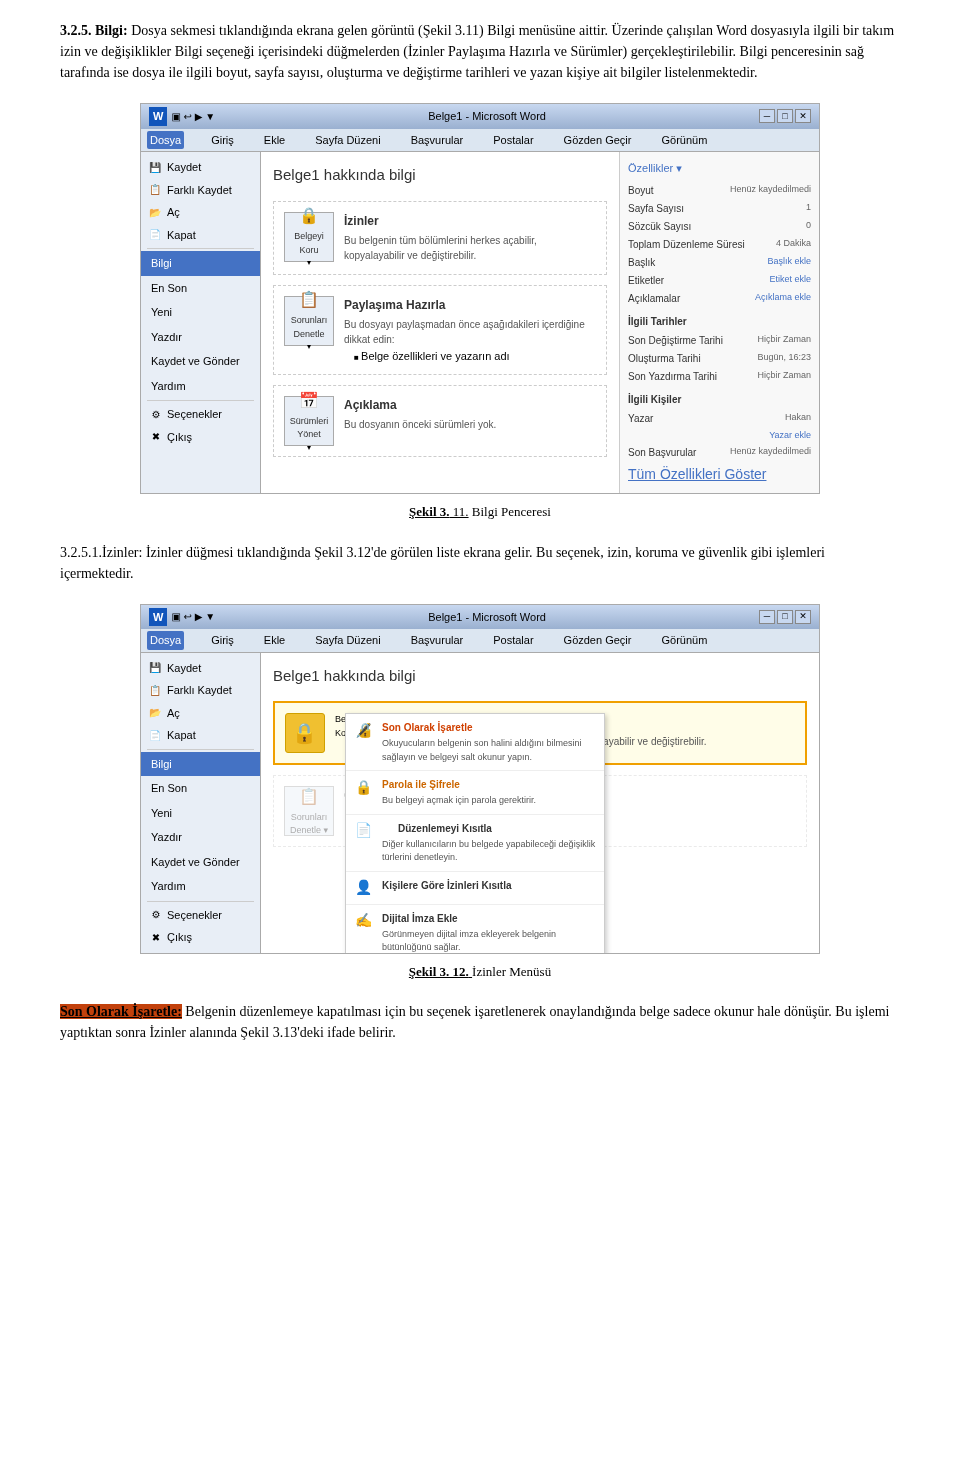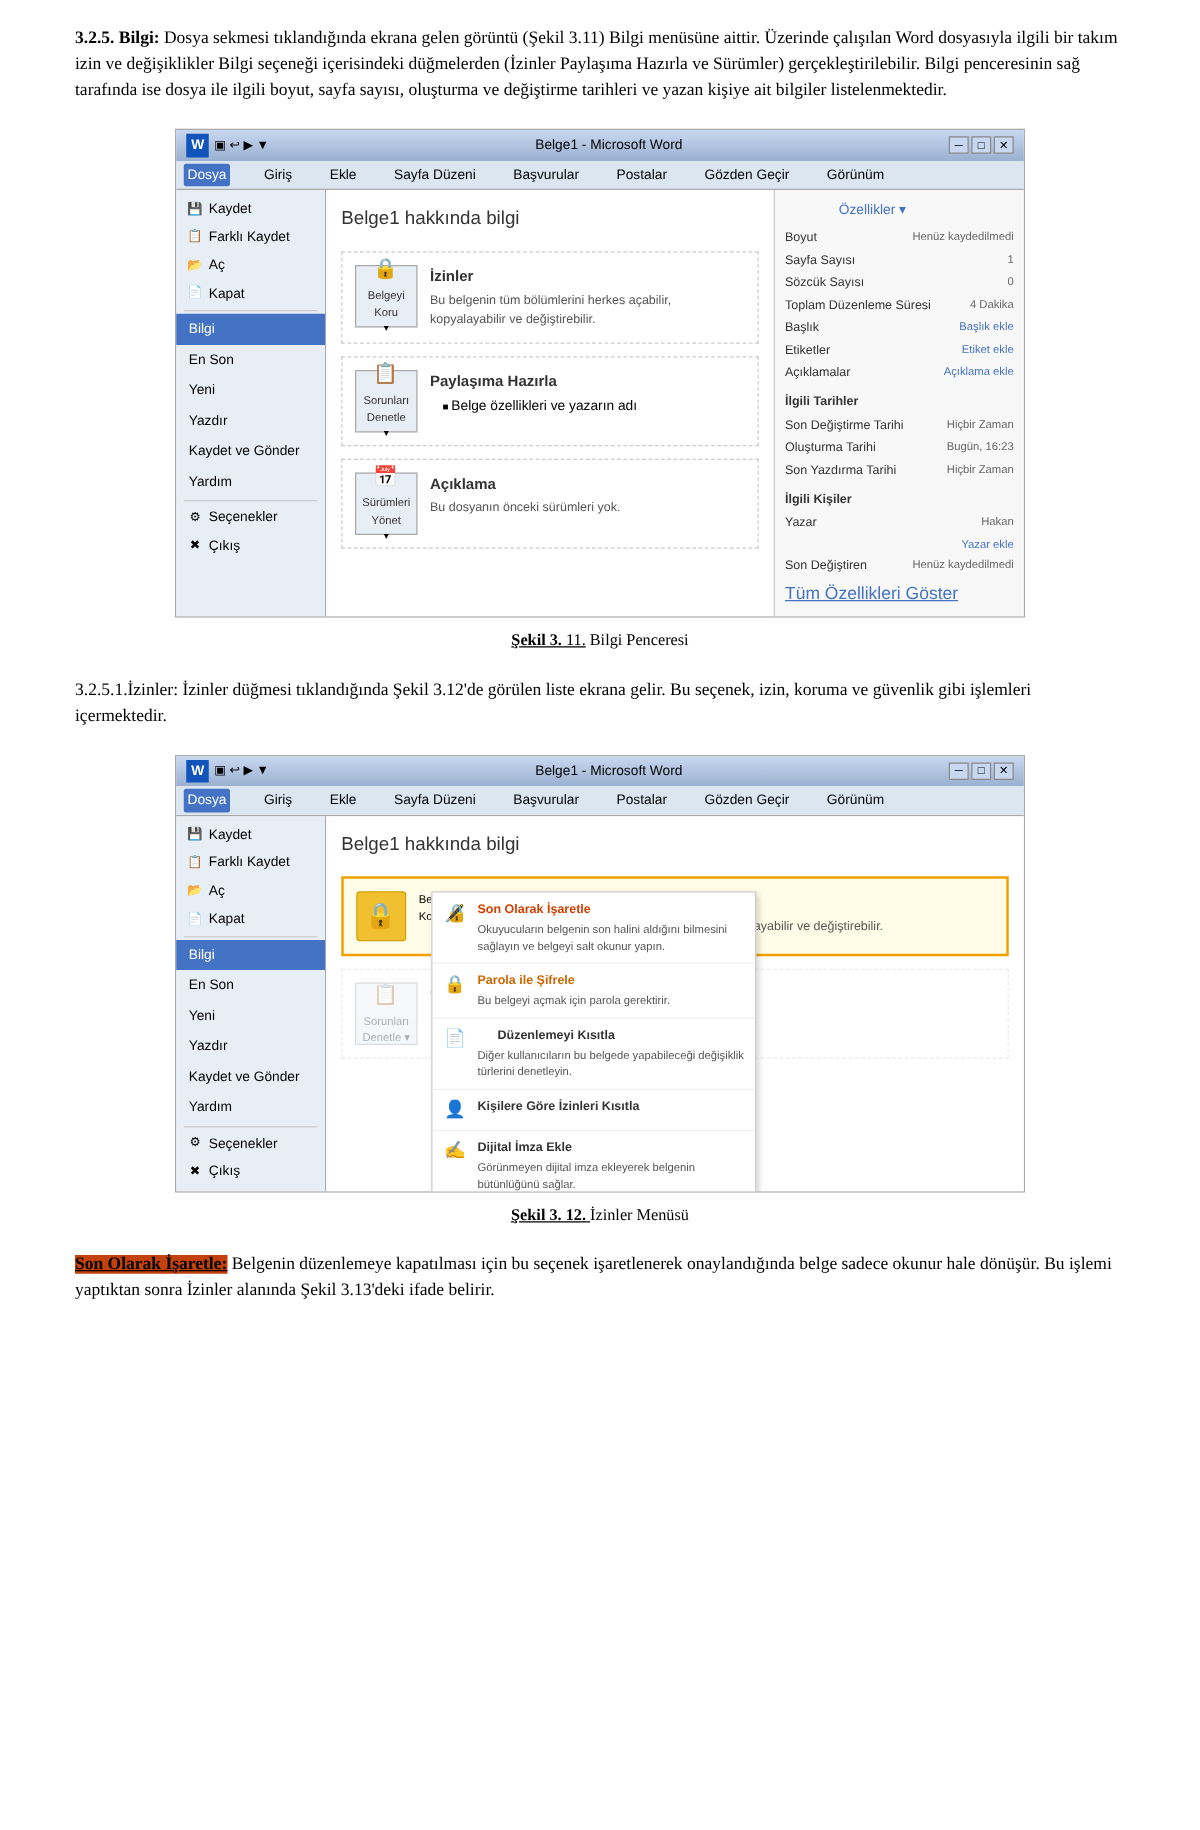--- a/index.html
+++ b/index.html
@@ -217,21 +217,20 @@
       border-left: 1px solid #ccc;
       padding: 8px;
       font-size: 10px;
     }
 
     .prop-section-title {
       font-size: 11px;
       color: #4472c4;
       cursor: pointer;
       margin-bottom: 6px;
-      margin-left: 43px;
     }
 
     .prop-row {
       display: flex;
       justify-content: space-between;
       margin-bottom: 3px;
     }
 
     .prop-label { color: #333; }
     .prop-value { color: #666; text-align: right; font-size: 9px; }
@@ -434,20 +433,21 @@
         </div>
 
         <div class="info-section">
           <div class="info-icon-box">
             <span style="font-size:16px;">📋</span>
             <span class="btn-label">Sorunları<br>Denetle</span>
             <span class="dropdown-arrow">▾</span>
           </div>
           <div class="info-content">
             <h4>Paylaşıma Hazırla</h4>
+            <p>Bu dosyayı paylaşmadan önce aşağıdakileri içerdiğine dikkat edin:</p>
             <ul>
               <li>Belge özellikleri ve yazarın adı</li>
             </ul>
           </div>
         </div>
 
         <div class="info-section">
           <div class="info-icon-box">
             <span style="font-size:16px;">📅</span>
             <span class="btn-label">Sürümleri<br>Yönet</span>
@@ -506,21 +506,21 @@
         <div class="prop-section-header">İlgili Kişiler</div>
         <div class="prop-row">
           <span class="prop-label">Yazar</span>
           <span class="prop-value">Hakan</span>
         </div>
         <div class="prop-row">
           <span class="prop-label"></span>
           <span class="prop-value" style="color:#4472c4;">Yazar ekle</span>
         </div>
         <div class="prop-row">
-          <span class="prop-label">Son Değiştiren</span>
+          <span class="prop-label">Son Başvurular</span>
           <span class="prop-value">Henüz kaydedilmedi</span>
         </div>
         <a class="prop-link">Tüm Özellikleri Göster</a>
       </div>
     </div>
   </div>
 
   <div class="figure-caption">
     <span class="underline"><span class="bold">Şekil 3.</span> 11.</span>
     <span> Bilgi Penceresi</span>

